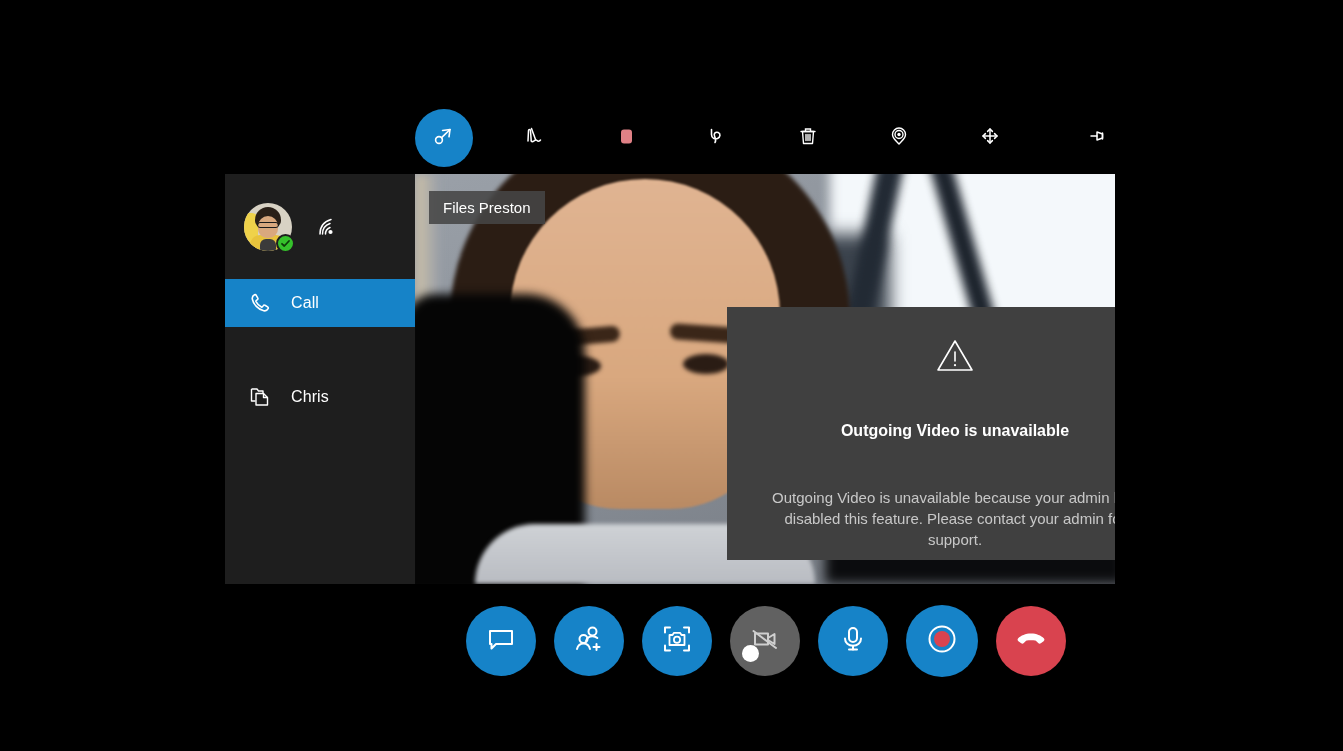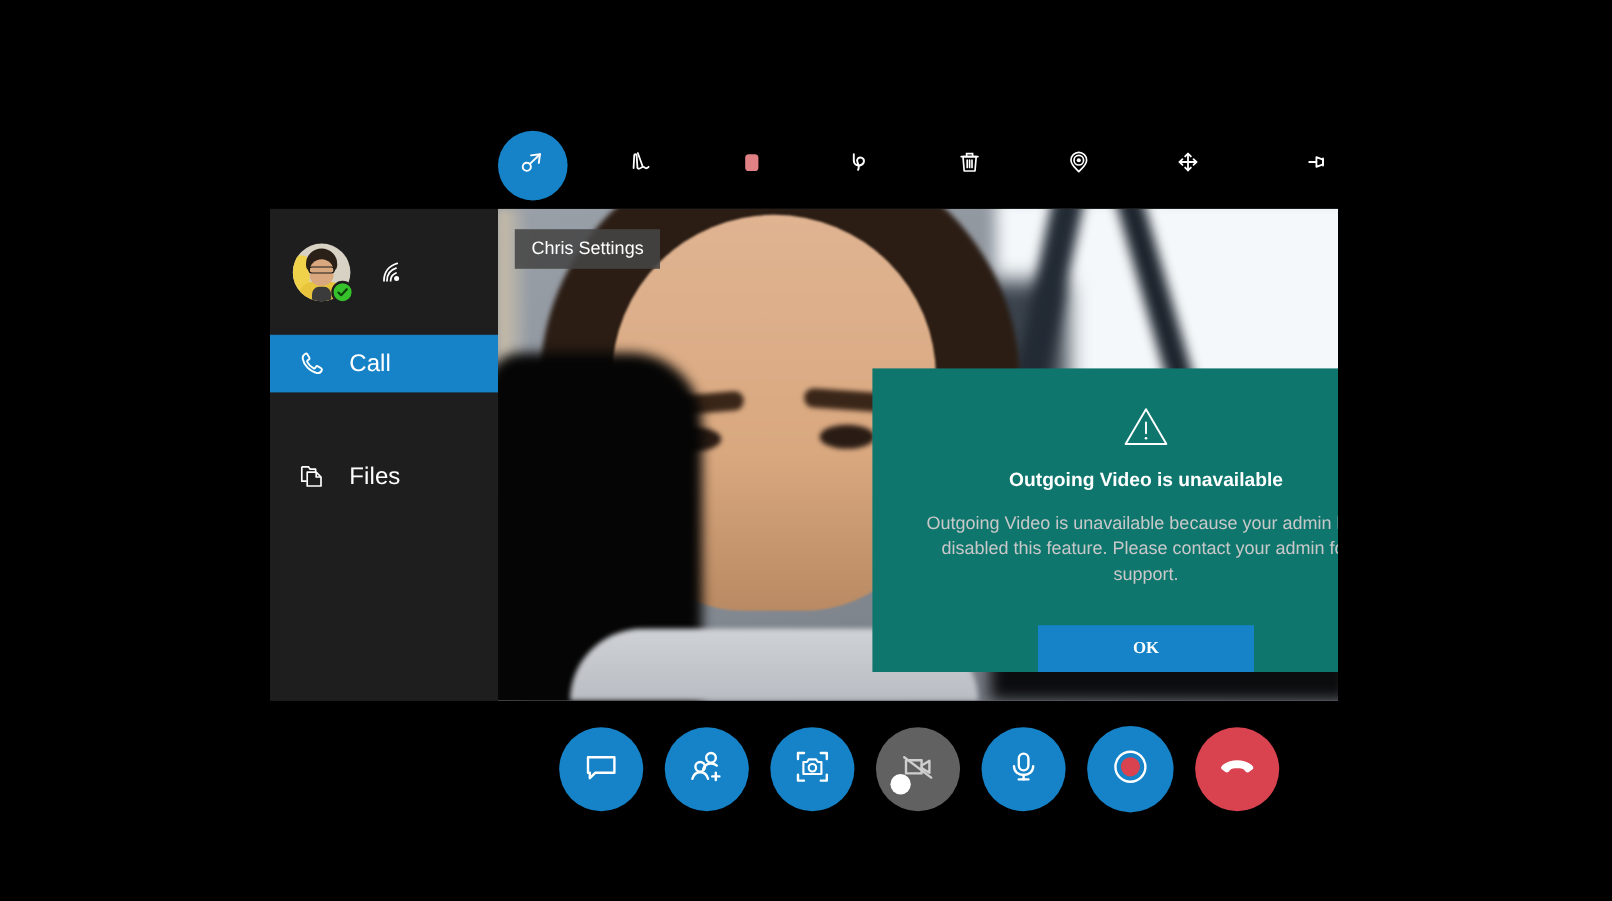--- a/index.html
+++ b/index.html
@@ -173,21 +173,21 @@
     width: 30px;
     height: 30px;
     display: flex;
     align-items: center;
     justify-content: center;
     flex: none;
     color: #ffffff;
   }
   .nav-label {
     margin-left: 16px;
-    font-size: 20px;
+    font-size: 16px;
     color: #ffffff;
     letter-spacing: 0.1px;
   }
   .nav-spacer-1 { height: 23px; }
   .nav-spacer-2 { height: 23px; }
   .nav-spacer-3 { height: 47px; }
 
   
   .stage {
     position: absolute;
@@ -335,25 +335,26 @@
     z-index: 5;
   }
 
   
   .modal {
     position: absolute;
     left: 312px;
     top: 133px;
     width: 456px;
     height: 253px;
-    background: #0f766e;
+    background: #404040;
     z-index: 10;
     display: flex;
     flex-direction: column;
     align-items: center;
+    gap: 31px;
   }
   .modal-icon {
     margin-top: 30px;
     color: #ffffff;
   }
   .modal-title {
     margin-top: 14px;
     font-size: 16px;
     font-weight: bold;
     color: #ffffff;
@@ -554,21 +555,21 @@
 
         <div class="nav-item">
           <span class="nav-icon">
             <svg width="26" height="26" viewBox="0 0 26 26" fill="none" stroke="#ffffff" stroke-width="1.4" stroke-linejoin="round">
               <path d="M4.5 5 L10 5 L11.5 7 L16 7 L16 9.5"></path>
               <path d="M4.5 5 L4.5 17 L8.5 17"></path>
               <path d="M9 9.5 L16.5 9.5 L20.5 13.5 L20.5 21 L9 21 Z"></path>
               <path d="M16.5 9.5 L16.5 13.5 L20.5 13.5"></path>
             </svg>
           </span>
-          <span class="nav-label">Files</span>
+          <span class="nav-label">Chris</span>
         </div>
 
         <div class="nav-spacer-3"></div>
 
 
       </div>
     </div>
 
     <div class="stage">
       <div class="v-wall"></div>
@@ -581,21 +582,21 @@
       <div class="v-leftedge"></div>
       <div class="v-hair"></div>
       <div class="v-face"></div>
       <div class="v-brow-l"></div>
       <div class="v-brow-r"></div>
       <div class="v-eye-l"></div>
       <div class="v-eye-r"></div>
       <div class="v-dark-left"></div>
       <div class="v-shoulder"></div>
 
-      <div class="name-tag">Chris Settings</div>
+      <div class="name-tag">Files Preston</div>
 
       <div class="modal">
         <span class="modal-icon">
           <svg width="40" height="36" viewBox="0 0 40 36" fill="none" stroke="#ffffff" stroke-width="1.6" stroke-linejoin="round" stroke-linecap="round">
             <path d="M20 4 L37 33 L3 33 Z"></path>
             <path d="M20 15 L20 24"></path>
             <circle cx="20" cy="28.2" r="1.1" fill="#ffffff" stroke="none"></circle>
           </svg>
         </span>
         <div class="modal-title">Outgoing Video is unavailable</div>

